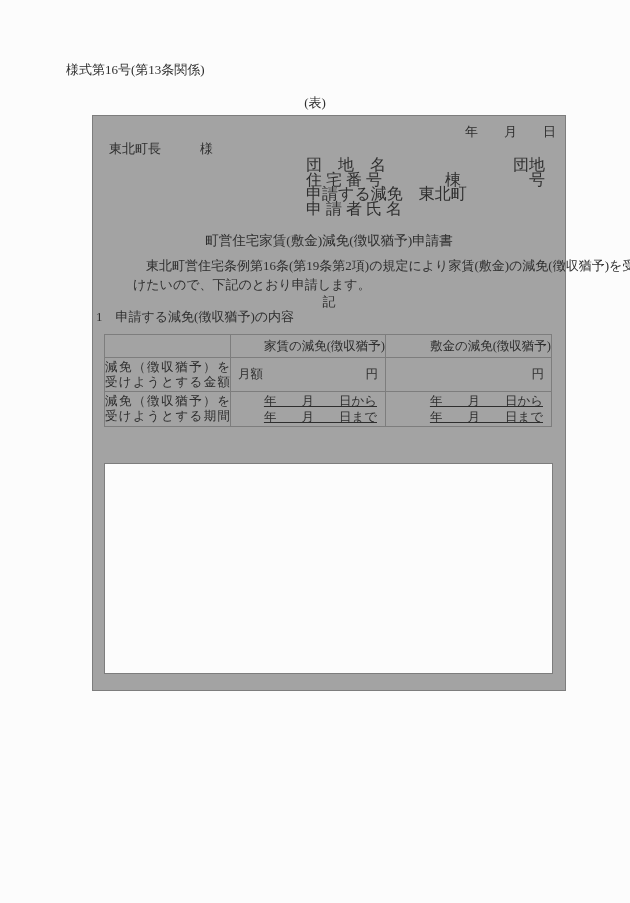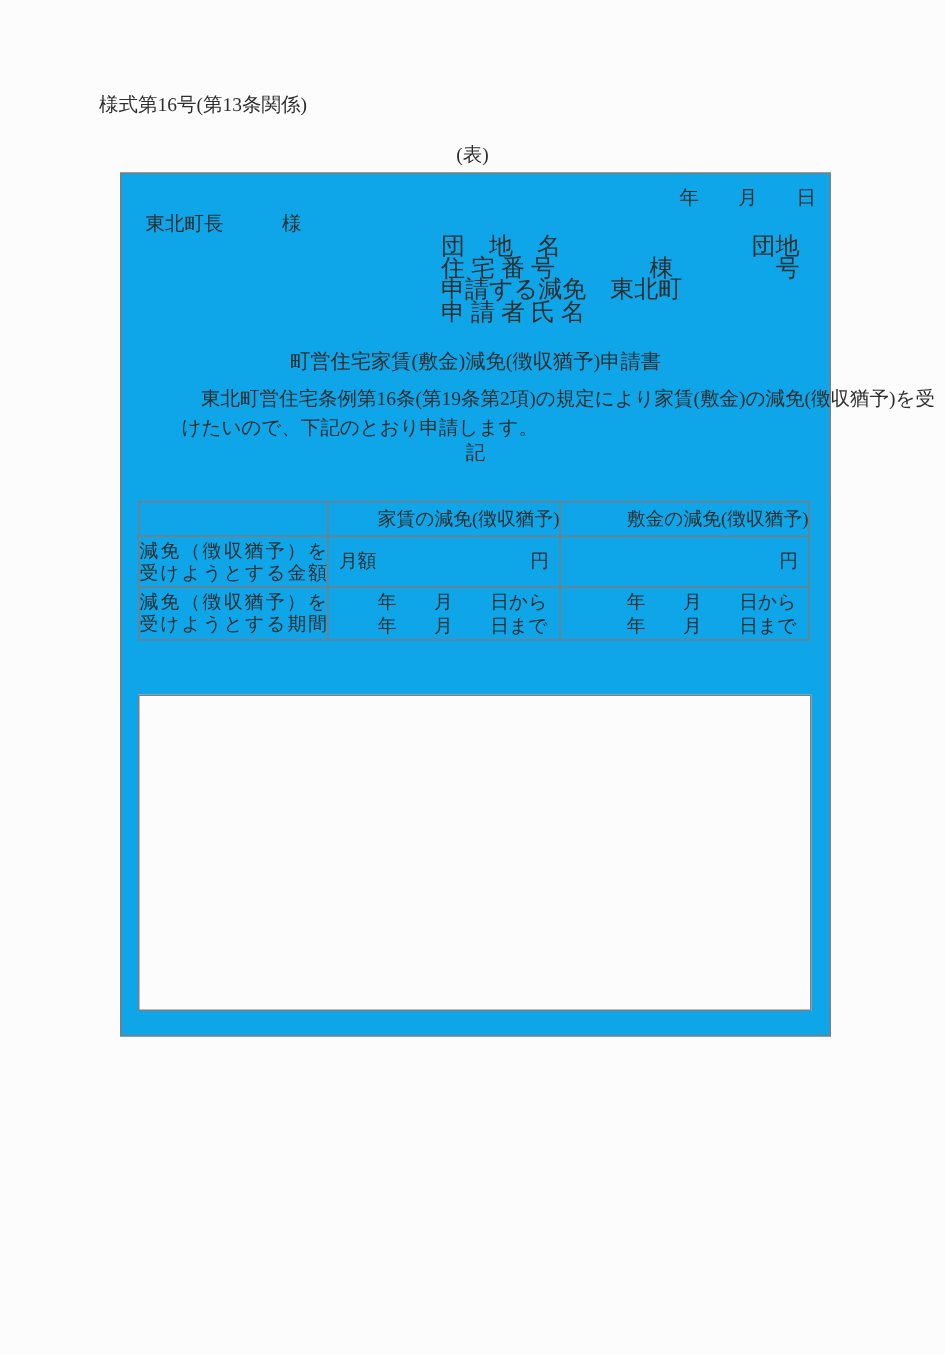--- a/index.html
+++ b/index.html
@@ -5,22 +5,22 @@
   html,body { margin:0; padding:0; background:#fcfcfc; }
   .sheet {
     position:relative; width:630px; height:903px; background:#fcfcfc;
     font-family:"Liberation Serif","DejaVu Serif",serif;
     color:#2e2e2e; overflow:hidden;
   }
   .form-number { position:absolute; left:66px; top:61px; font-size:13px; white-space:nowrap; }
   .page-side   { position:absolute; left:0; top:94px; width:630px; text-align:center; font-size:13px; }
 
   .outer-box {
-    position:absolute; left:80px; top:115px; width:472px; height:574px;
-    border:1px solid #7d7d7d; background:#0ea5e9;
+    position:absolute; left:92px; top:115px; width:472px; height:574px;
+    border:1px solid #7d7d7d; background:#a3a3a3;
   }
 
   .date-line { position:absolute; top:7px; right:9px; font-size:13px; white-space:nowrap; }
   .addressee { position:absolute; left:16px; top:24px; font-size:13px; white-space:nowrap; }
 
   .applicant-block { position:absolute; left:213px; top:42px; right:20px; font-size:16px; line-height:14.6px; }
   .field-line { display:flex; justify-content:space-between; white-space:nowrap; }
   .field-line.plain { display:block; }
   .tou-gou { display:flex; width:100px; justify-content:space-between; }
 
@@ -41,21 +41,21 @@
   }
   table.content-table th, table.content-table td {
     border:1px solid #7d7d7d; padding:0; overflow:hidden;
   }
   table.content-table th { font-weight:normal; text-align:right; height:22px; }
   td.label-cell { padding:2px 5px; }
   td.label-cell div { text-align:justify; text-align-last:justify; line-height:15px; }
   td.amount-cell { height:33px; vertical-align:middle; }
   .amount-inner { display:flex; justify-content:space-between; padding:0 7px; }
   .amount-inner.end { justify-content:flex-end; }
-  td.period-cell { height:34px; vertical-align:middle; }
+  td.period-cell { height:34px; vertical-align:middle;text-decoration:underline; }
   td.period-cell div { text-align:right; padding-right:8px; line-height:16px; white-space:nowrap; }
 
   .reason-box {
     position:absolute; left:11px; top:347px; width:447px; height:209px;
     border:1px solid #7d7d7d; background:#fcfcfc;
   }
 </style>
 </head>
 <body>
 
@@ -87,20 +87,21 @@
 
     <div class="doc-title">町営住宅家賃(敷金)減免(徴収猶予)申請書</div>
 
     <div class="body-text">
       <div>　東北町営住宅条例第16条(第19条第2項)の規定により家賃(敷金)の減免(徴収猶予)を受</div>
       <div>けたいので、下記のとおり申請します。</div>
     </div>
 
     <div class="ki">記</div>
 
+    <div class="sec-heading sec1-heading">1　申請する減免(徴収猶予)の内容</div>
 
     <table class="content-table">
       <colgroup>
         <col style="width:126px">
           <col style="width:155px">
           <col style="width:166px">
       </colgroup>
       <tbody>
         <tr>
           <th></th>

